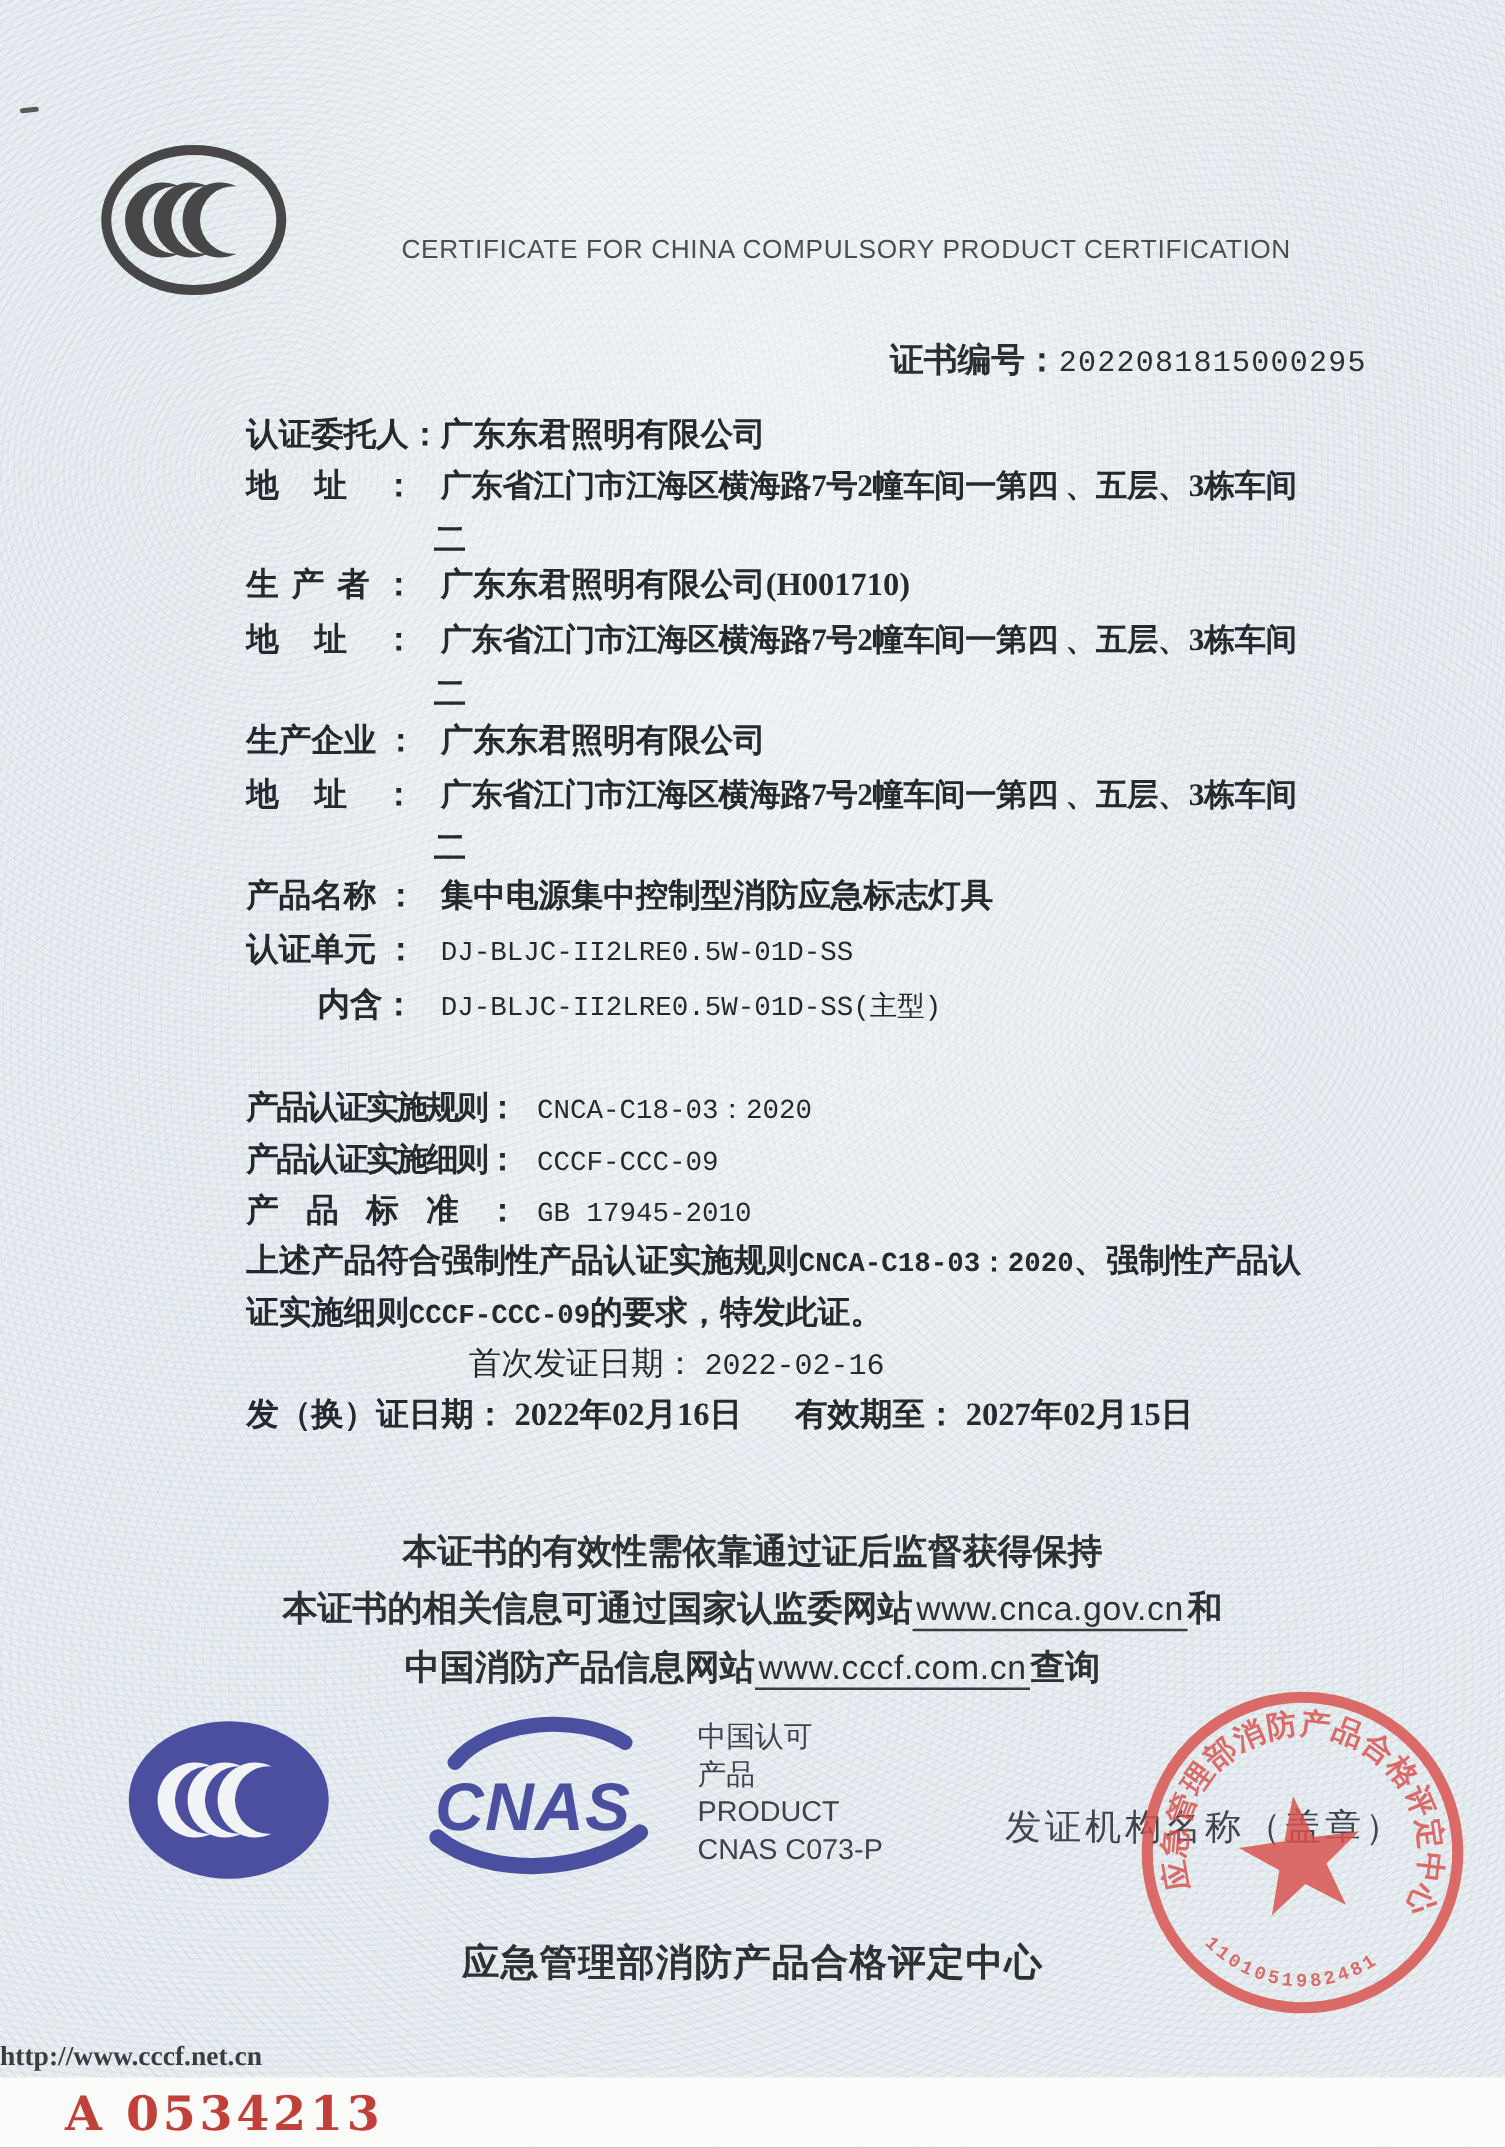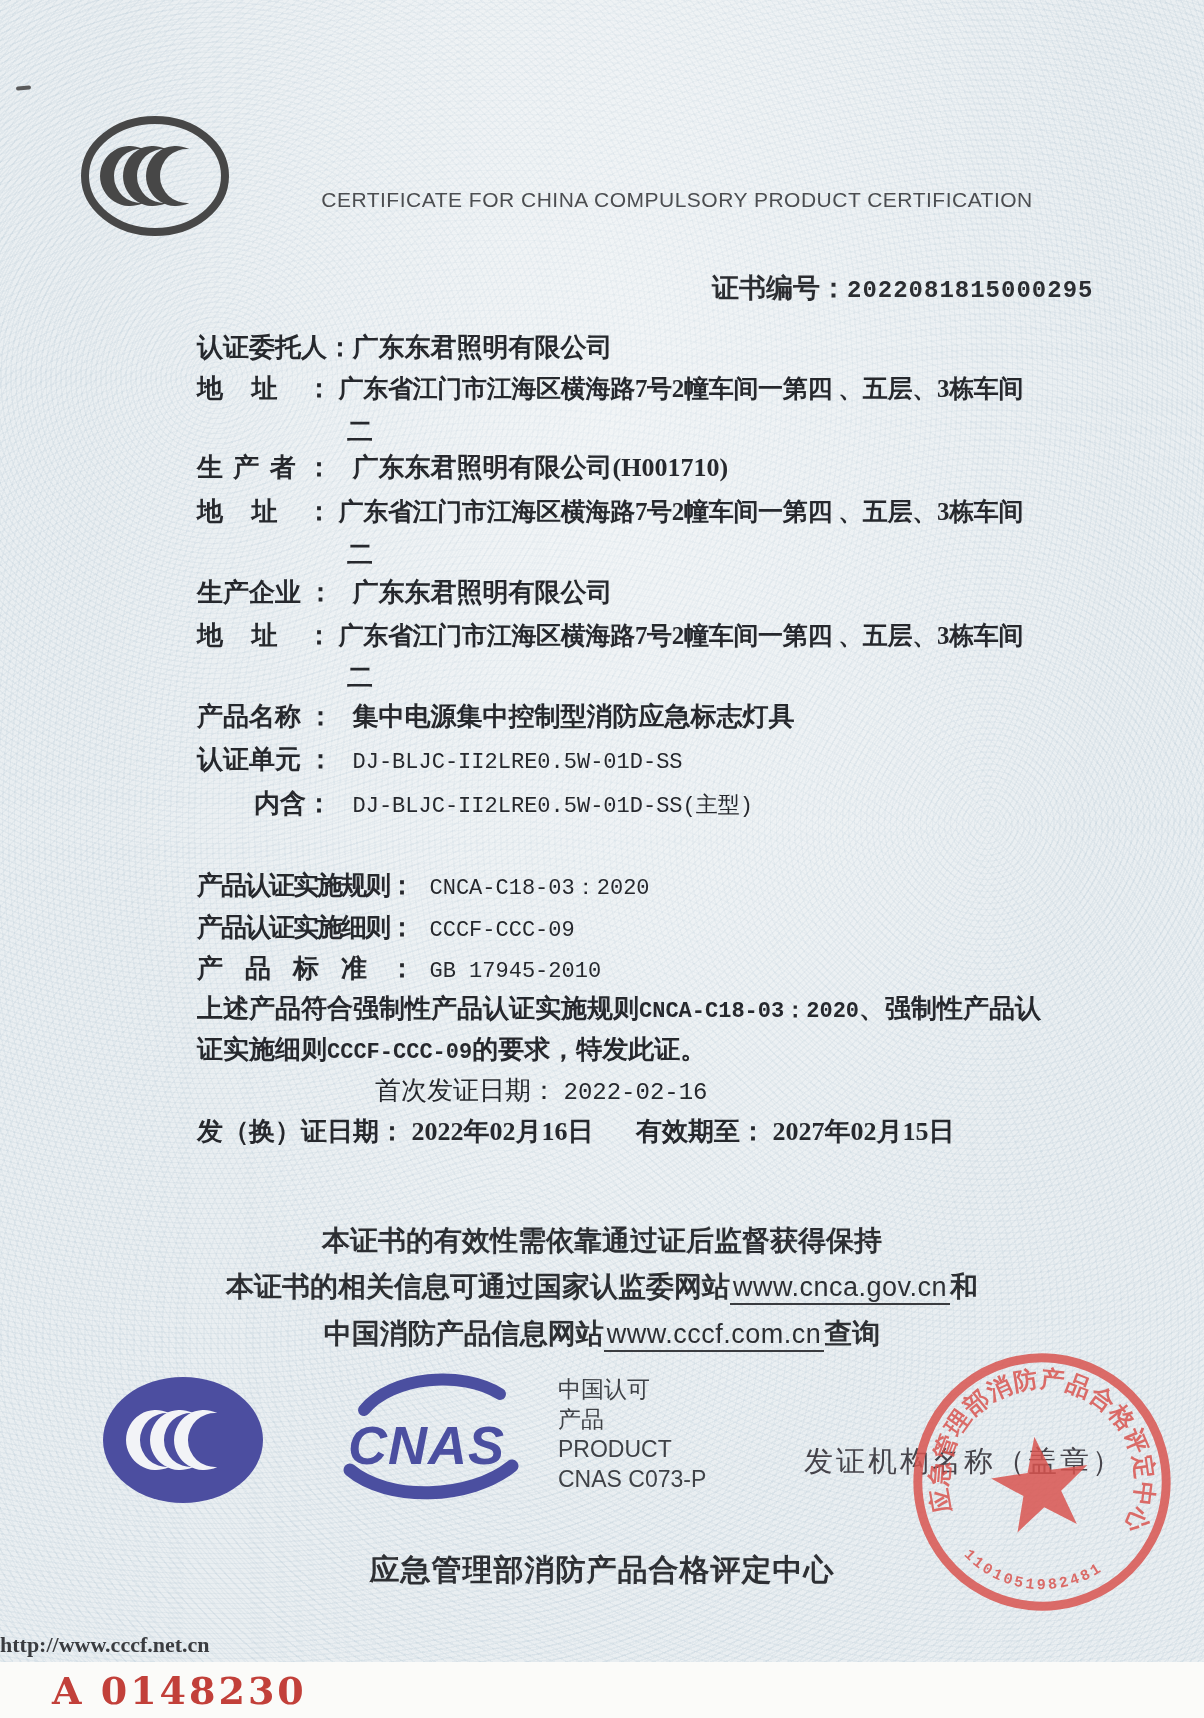--- a/index.html
+++ b/index.html
@@ -16,29 +16,29 @@
   .abs{position:absolute;}
   .scan-dash{left:16px;top:86px;width:15px;height:4px;background:#5a5a5a;transform:rotate(-6deg);border-radius:2px;}
 
   
   .hdr-title{left:250px;top:136px;width:900px;text-align:center;font-size:35px;font-weight:700;
     letter-spacing:9px;color:#3c3e42;font-family:"Liberation Sans","DejaVu Sans",sans-serif;white-space:nowrap;}
   .hdr-sub{left:150px;top:188px;width:1054px;text-align:center;font-size:21px;font-weight:500;
     letter-spacing:.5px;color:#4b4d50;font-family:"Liberation Sans","DejaVu Sans",sans-serif;white-space:nowrap;}
 
   .certno{left:712px;top:270px;font-size:27px;font-weight:600;white-space:nowrap;}
-  .certno .num{font-family:"Liberation Mono","DejaVu Sans Mono",monospace;font-size:24px;font-weight:700;letter-spacing:1px;}
+  .certno .num{font-family:"Liberation Mono","DejaVu Sans Mono",monospace;font-size:24px;font-weight:400;letter-spacing:1px;}
 
   
   .row{position:absolute;left:197px;white-space:nowrap;font-size:26px;font-weight:600;color:#26282d;}
   .lbl{display:inline-block;width:135px;text-align:justify;text-align-last:justify;font-weight:700;vertical-align:baseline;}
   .lbl-right{display:inline-block;width:135px;text-align:right;font-weight:700;}
   .lbl-long{font-weight:700;letter-spacing:-2px;margin-right:10px;}
   .val{margin-left:14px;}
-  .val-addr{font-size:25px;letter-spacing:-.3px;}
+  .val-addr{margin-left:14px;font-size:25px;letter-spacing:-.3px;}
   .code{font-family:"Liberation Mono","DejaVu Sans Mono",monospace;font-size:22px;font-weight:500;letter-spacing:0;}
   .stmt{position:absolute;left:197px;white-space:nowrap;font-size:26px;font-weight:700;color:#26282d;}
   .stmt .code{font-size:22px;font-weight:600;}
 
   
   .notice{position:absolute;left:0;width:1204px;text-align:center;white-space:nowrap;
     font-family:"Liberation Sans","DejaVu Sans",sans-serif;font-size:28px;font-weight:700;color:#2d2f33;}
   .notice .url{font-weight:400;font-size:27px;letter-spacing:.5px;border-bottom:2px solid #3a3c40;padding:0 3px 1px 3px;}
 
   
@@ -198,15 +198,15 @@
     <path id="sealNumArc" d="M 72.9 241.9 A 120 120 0 0 0 227.1 241.9" fill="none"></path>
     <text font-size="17" font-weight="bold" fill="#d9534e" letter-spacing="3" font-family="Liberation Mono, DejaVu Sans Mono, monospace">
       <textPath href="#sealNumArc" startOffset="50%" text-anchor="middle">1101051982481</textPath>
     </text>
   </svg>
 
   <div class="abs issuer-name">应急管理部消防产品合格评定中心</div>
   <div class="abs issuer-web">http://www.cccf.net.cn</div>
 
   <div class="abs bottom-strip"></div>
-  <div class="abs serial">A 0148230</div>
+  <div class="abs serial">A 0534213</div>
 
 </div>
 
 </body></html>

